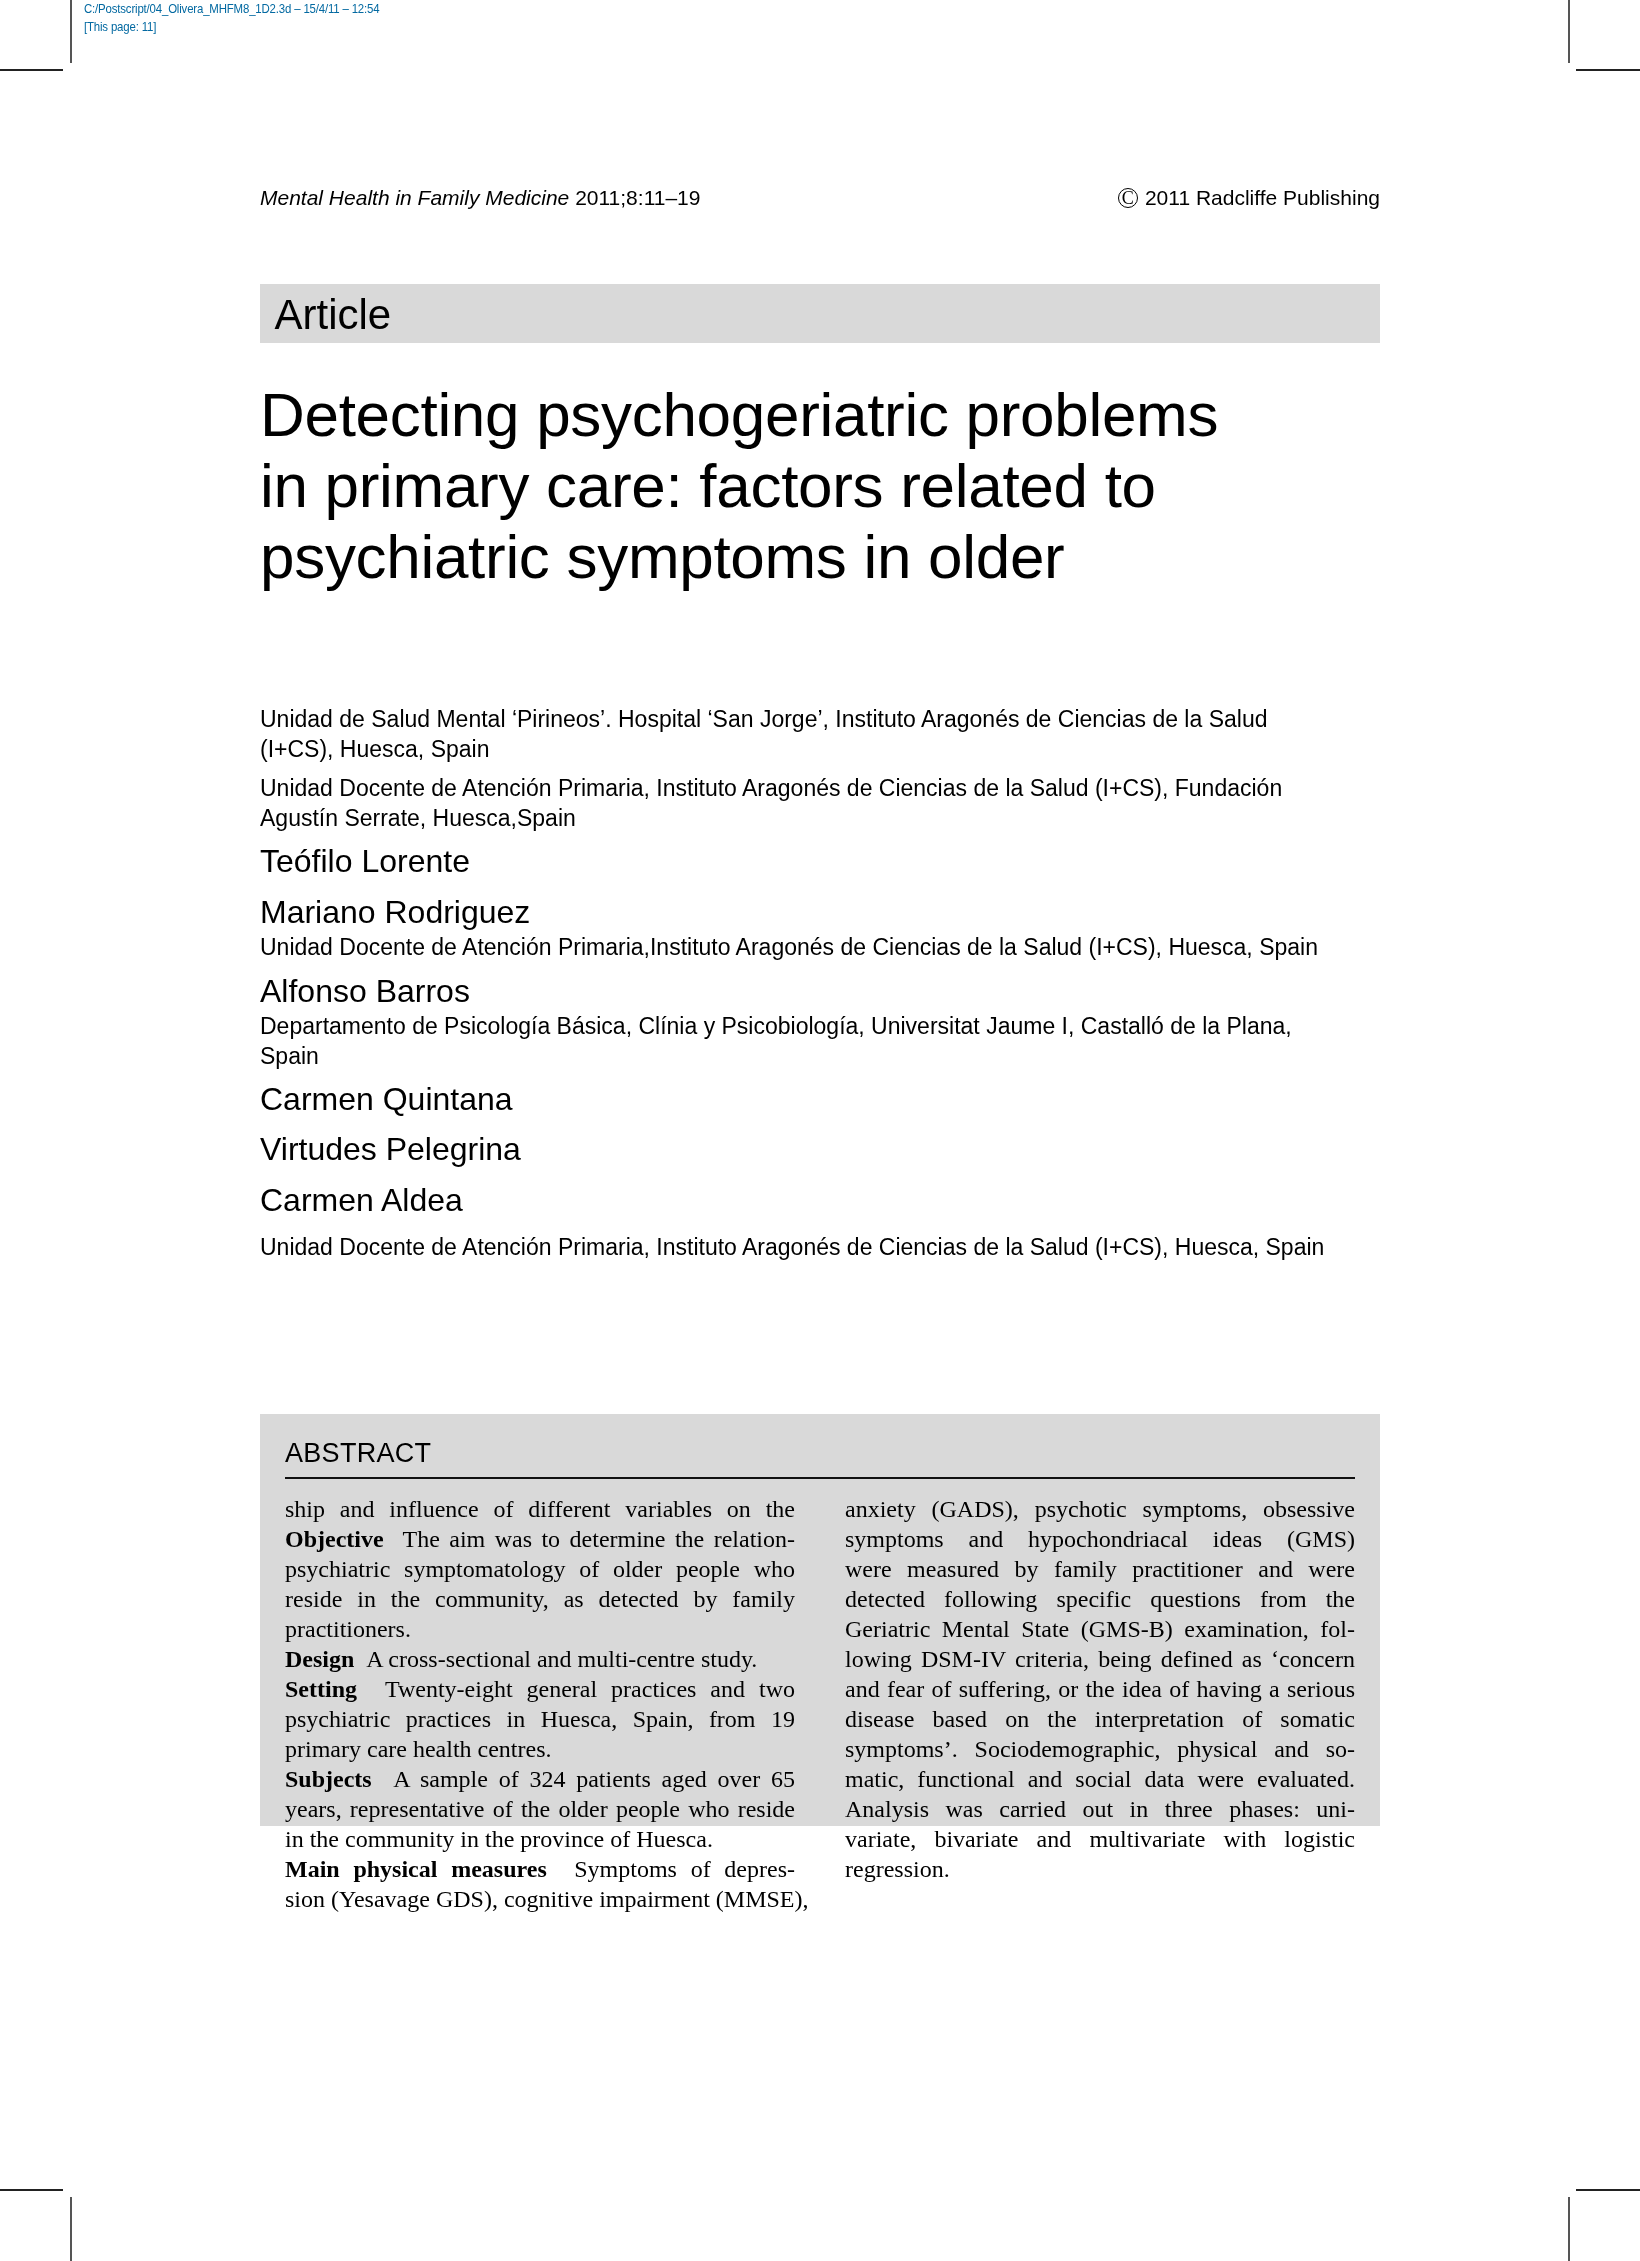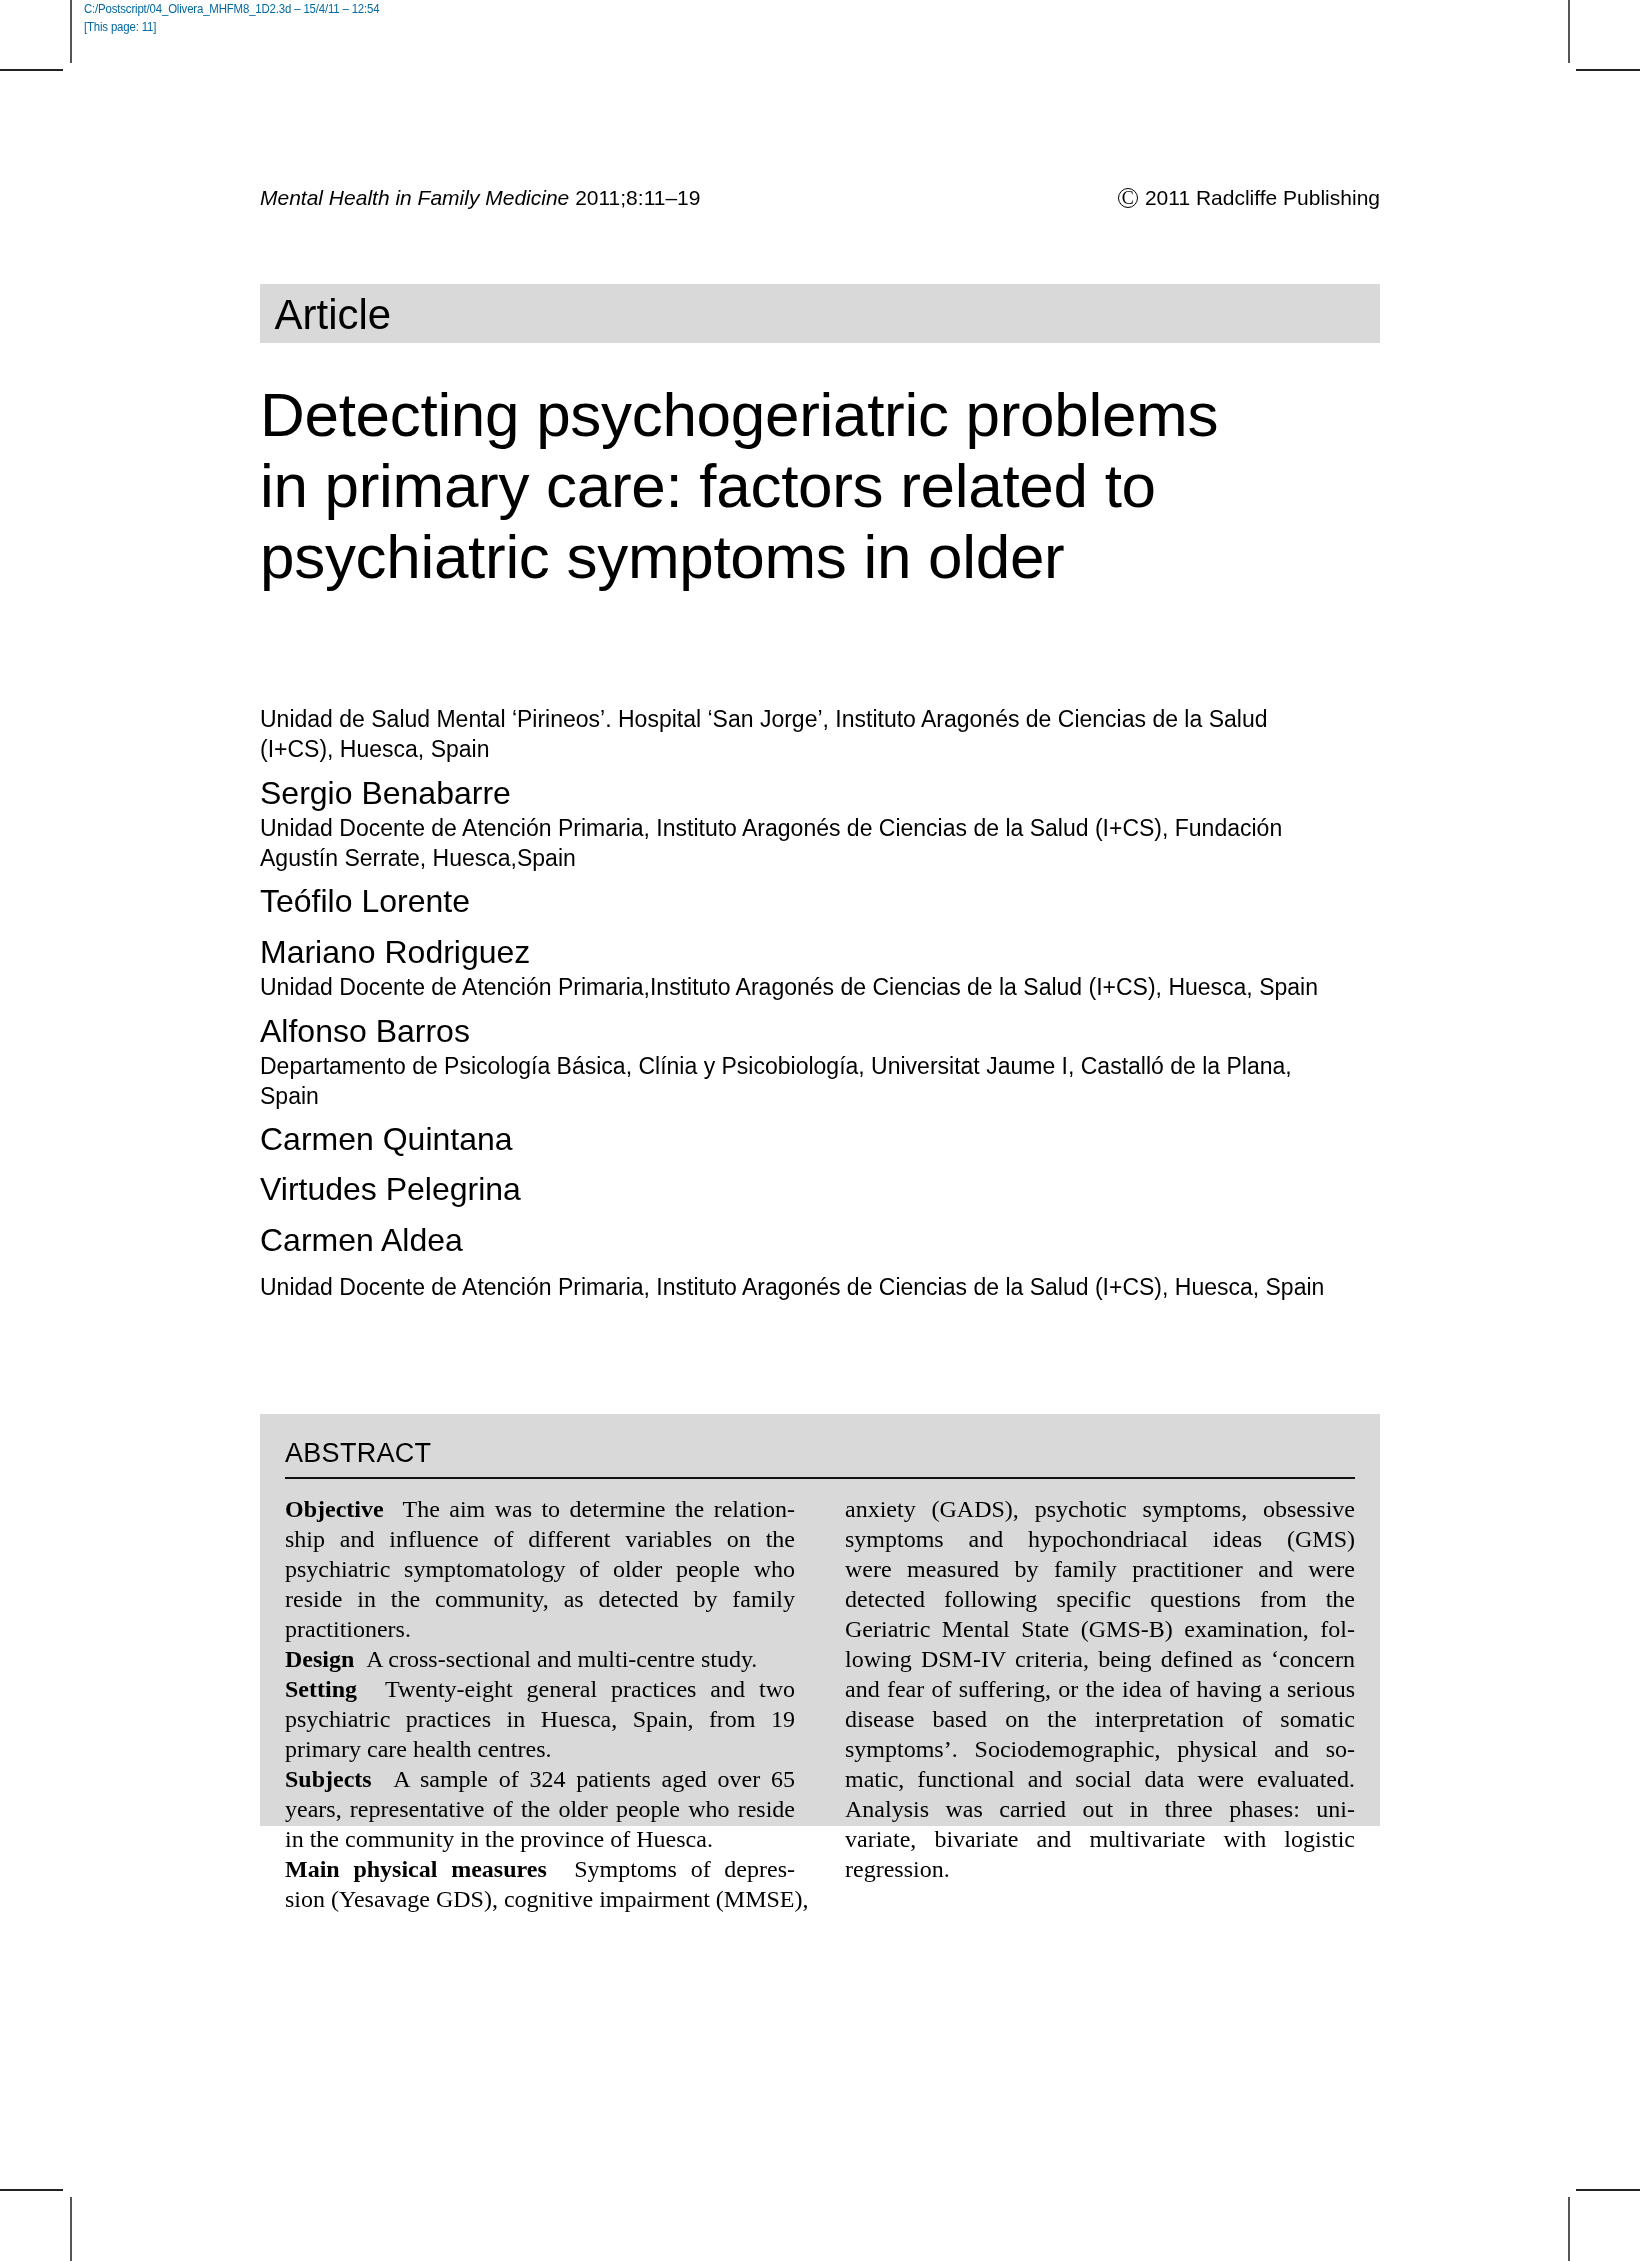--- a/index.html
+++ b/index.html
@@ -92,21 +92,20 @@
 </h1>
 
 <div class="abs authors">
   <div class="author-block">
     <div class="affil">
       <div>Unidad de Salud Mental ‘Pirineos’. Hospital ‘San Jorge’, Instituto Aragonés de Ciencias de la Salud</div>
       <div>(I+CS), Huesca, Spain</div>
     </div>
   </div>
   <div class="author-block">
-    <div class="author-name">Sergio Benabarre</div>
     <div class="affil">
       <div>Unidad Docente de Atención Primaria, Instituto Aragonés de Ciencias de la Salud (I+CS), Fundación</div>
       <div>Agustín Serrate, Huesca,Spain</div>
     </div>
   </div>
   <div class="author-block" style="margin-bottom:11px;">
     <div class="author-name">Teófilo Lorente</div>
   </div>
   <div class="author-block">
     <div class="author-name">Mariano Rodriguez</div>
@@ -133,22 +132,22 @@
   <div class="affil final-affil">
     <div>Unidad Docente de Atención Primaria, Instituto Aragonés de Ciencias de la Salud (I+CS), Huesca, Spain</div>
   </div>
 </div>
 
 <div class="abs abstract-box">
   <div class="abstract-heading">ABSTRACT</div>
   <div class="abstract-rule"></div>
 
   <div class="abs-col left">
+    <span class="line">ship and influence of different variables on the</span>
     <span class="line"><b>Objective</b><span>&nbsp;&nbsp;The aim was to determine the relation-</span></span>
-    <span class="line">ship and influence of different variables on the</span>
     <span class="line">psychiatric symptomatology of older people who</span>
     <span class="line">reside in the community, as detected by family</span>
     <span class="line last">practitioners.</span>
     <span class="line last"><b>Design</b><span>&nbsp;&nbsp;A cross-sectional and multi-centre study.</span></span>
     <span class="line"><b>Setting</b><span>&nbsp;&nbsp;Twenty-eight general practices and two</span></span>
     <span class="line">psychiatric practices in Huesca, Spain, from 19</span>
     <span class="line last">primary care health centres.</span>
     <span class="line"><b>Subjects</b><span>&nbsp;&nbsp;A sample of 324 patients aged over 65</span></span>
     <span class="line">years, representative of the older people who reside</span>
     <span class="line last">in the community in the province of Huesca.</span>

